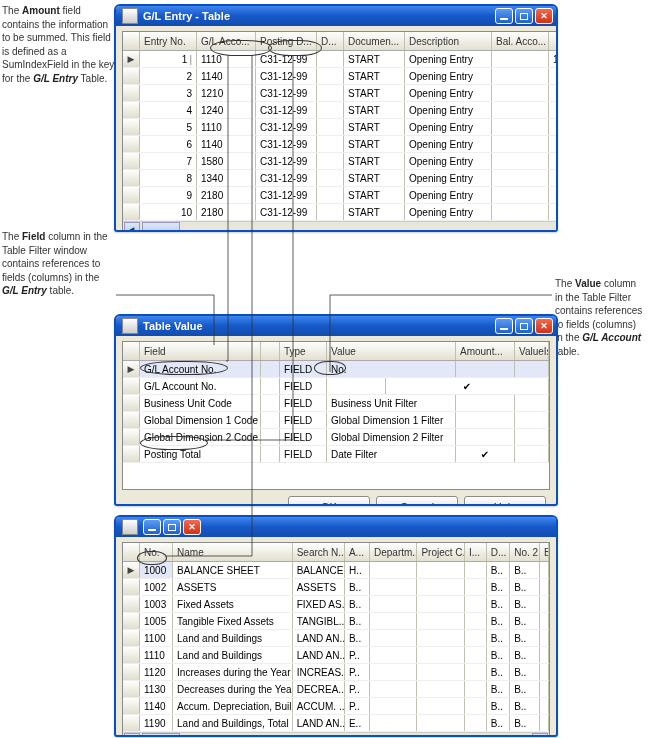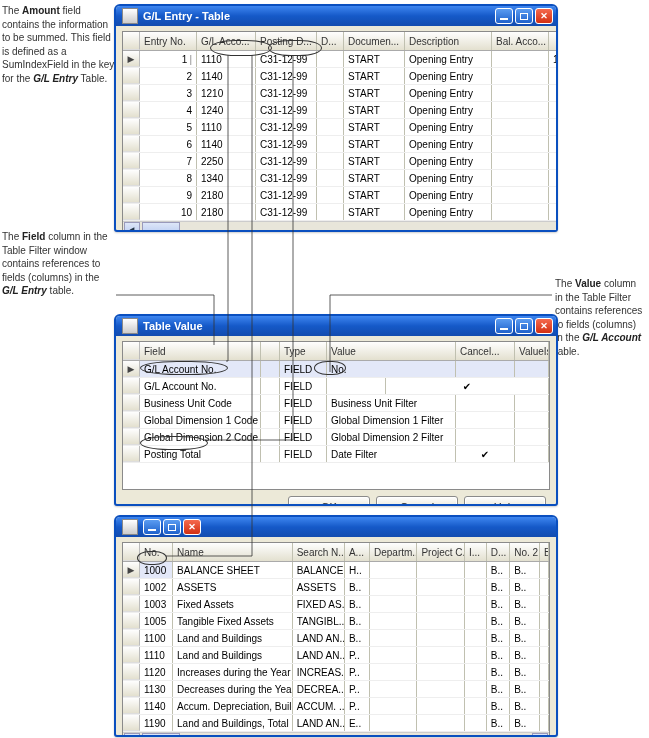--- a/index.html
+++ b/index.html
@@ -263,21 +263,21 @@
                 <div class="gc" style="width: 52px;">C31-12-99</div>
                 <div class="gc" style="width: 18px;"></div>
                 <div class="gc" style="width: 52px;">START</div>
                 <div class="gc" style="width: 78px;">Opening Entry</div>
                 <div class="gc" style="width: 48px;"></div>
                 <div class="gc r" style="flex: 1 1 0%;">-62,92</div>
               </div>
               <div class="grow">
                 <div class="rowhdr"></div>
                 <div class="gc r" style="width: 48px;">7</div>
-                <div class="gc" style="width: 50px;">2250</div>
+                <div class="gc" style="width: 50px;">1580</div>
                 <div class="gc" style="width: 52px;">C31-12-99</div>
                 <div class="gc" style="width: 18px;"></div>
                 <div class="gc" style="width: 52px;">START</div>
                 <div class="gc" style="width: 78px;">Opening Entry</div>
                 <div class="gc" style="width: 48px;"></div>
                 <div class="gc r" style="flex: 1 1 0%;">49,47</div>
               </div>
               <div class="grow">
                 <div class="rowhdr"></div>
                 <div class="gc r" style="width: 48px;">8</div>
@@ -340,21 +340,21 @@
       </div>
     </div>
     <div class="client">
       <div class="grid">
         <div class="ghead">
           <div class="rowhdr"></div>
           <div class="gc" style="width:112px">Field</div>
           <div class="gc" style="width:10px"></div>
           <div class="gc" style="width:38px">Type</div>
           <div class="gc" style="width:120px">Value</div>
-          <div class="gc" style="width:50px">Cancel...</div>
+          <div class="gc" style="width:50px">Amount...</div>
           <div class="gc" style="flex:1">ValueIsFi...</div>
         </div>
         <div class="gbody" id="w2body">
             <div class="grow sel">
               <div class="rowhdr">▶</div>
               <div class="gc" style="width: 112px;">G/L Account No.</div>
               <div class="gc" style="width: 10px;"></div>
               <div class="gc" style="width: 38px;">FIELD</div>
               <div class="gc" style="width: 120px;">No.</div>
               <div class="gc" style="width: 50px; justify-content: center;"></div>

